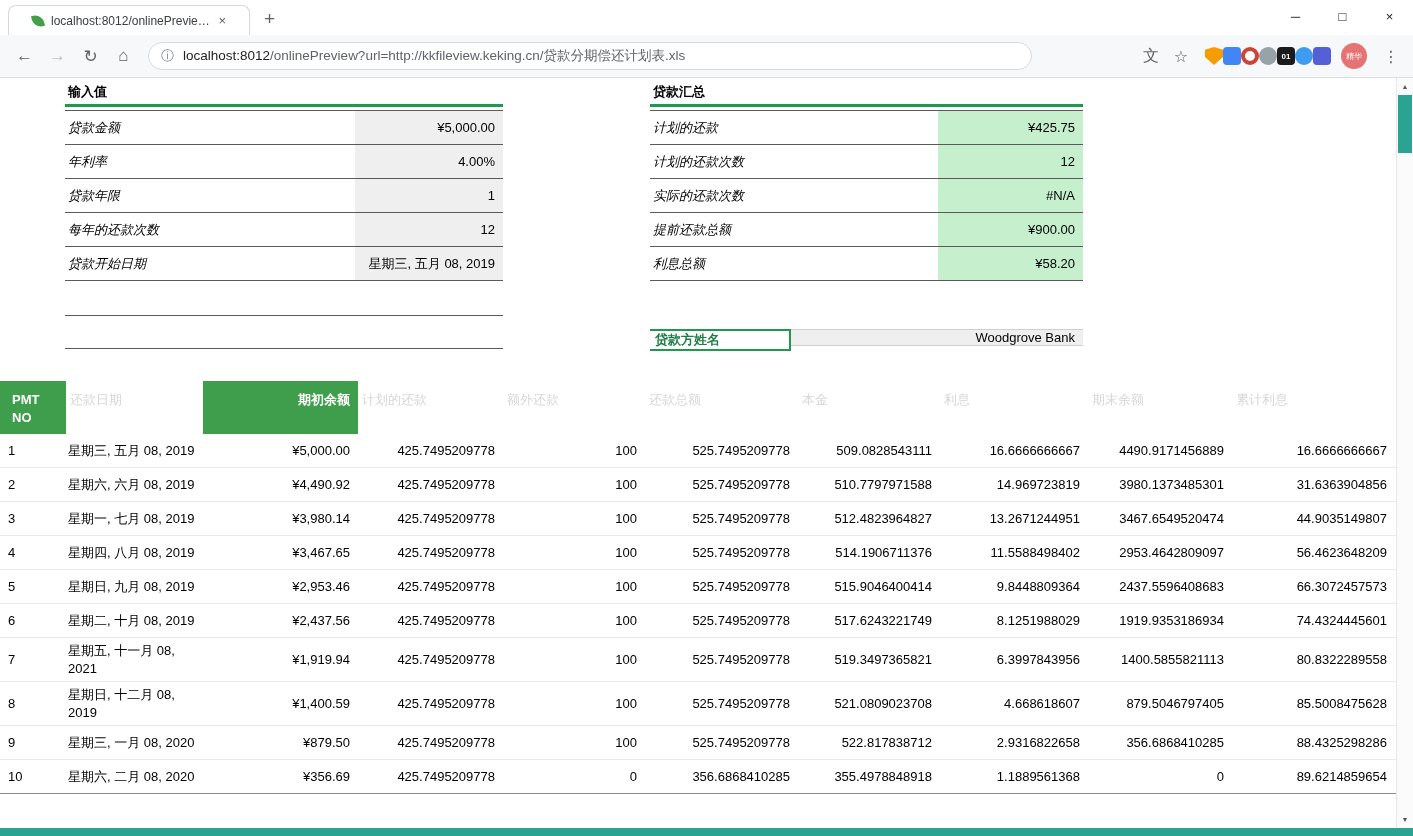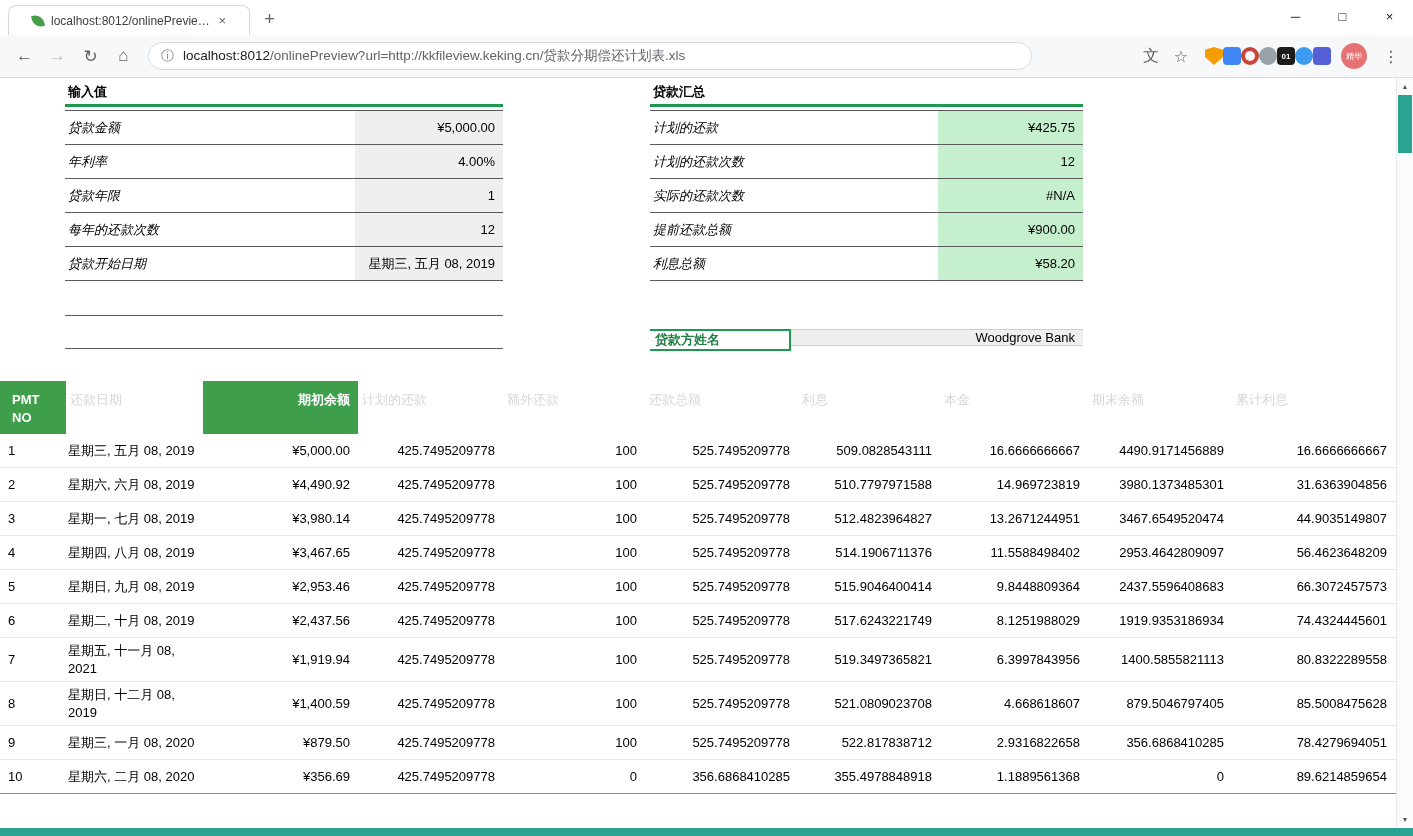--- a/index.html
+++ b/index.html
@@ -214,22 +214,22 @@
     </div>
 
     <div class="sched">
       <div class="sched-head grid-cols" id="sched-head">
           <div class="hcell c0 hgreen">PMT NO</div>
           <div class="hcell c1 hfaint">还款日期</div>
           <div class="hcell c2 hgreen">期初余额</div>
           <div class="hcell c3 hfaint">计划的还款</div>
           <div class="hcell c4 hfaint">额外还款</div>
           <div class="hcell c5 hfaint">还款总额</div>
+          <div class="hcell c6 hfaint">本金</div>
           <div class="hcell c7 hfaint">利息</div>
-          <div class="hcell c6 hfaint">本金</div>
           <div class="hcell c8 hfaint">期末余额</div>
           <div class="hcell c9 hfaint">累计利息</div>
         </div>
       <div id="sched-body">
           <div class="srow grid-cols">
             <div class="scell c0">1</div>
             <div class="scell c1">星期三, 五月 08, 2019</div>
             <div class="scell c2">¥5,000.00</div>
             <div class="scell c3">425.7495209778</div>
             <div class="scell c4">100</div>
@@ -326,21 +326,21 @@
           <div class="srow grid-cols">
             <div class="scell c0">9</div>
             <div class="scell c1">星期三, 一月 08, 2020</div>
             <div class="scell c2">¥879.50</div>
             <div class="scell c3">425.7495209778</div>
             <div class="scell c4">100</div>
             <div class="scell c5">525.7495209778</div>
             <div class="scell c6">522.817838712</div>
             <div class="scell c7">2.9316822658</div>
             <div class="scell c8">356.6868410285</div>
-            <div class="scell c9">78.4279694051</div>
+            <div class="scell c9">88.4325298286</div>
           </div>
           <div class="srow grid-cols">
             <div class="scell c0">10</div>
             <div class="scell c1">星期六, 二月 08, 2020</div>
             <div class="scell c2">¥356.69</div>
             <div class="scell c3">425.7495209778</div>
             <div class="scell c4">0</div>
             <div class="scell c5">356.6868410285</div>
             <div class="scell c6">355.4978848918</div>
             <div class="scell c7">1.1889561368</div>

